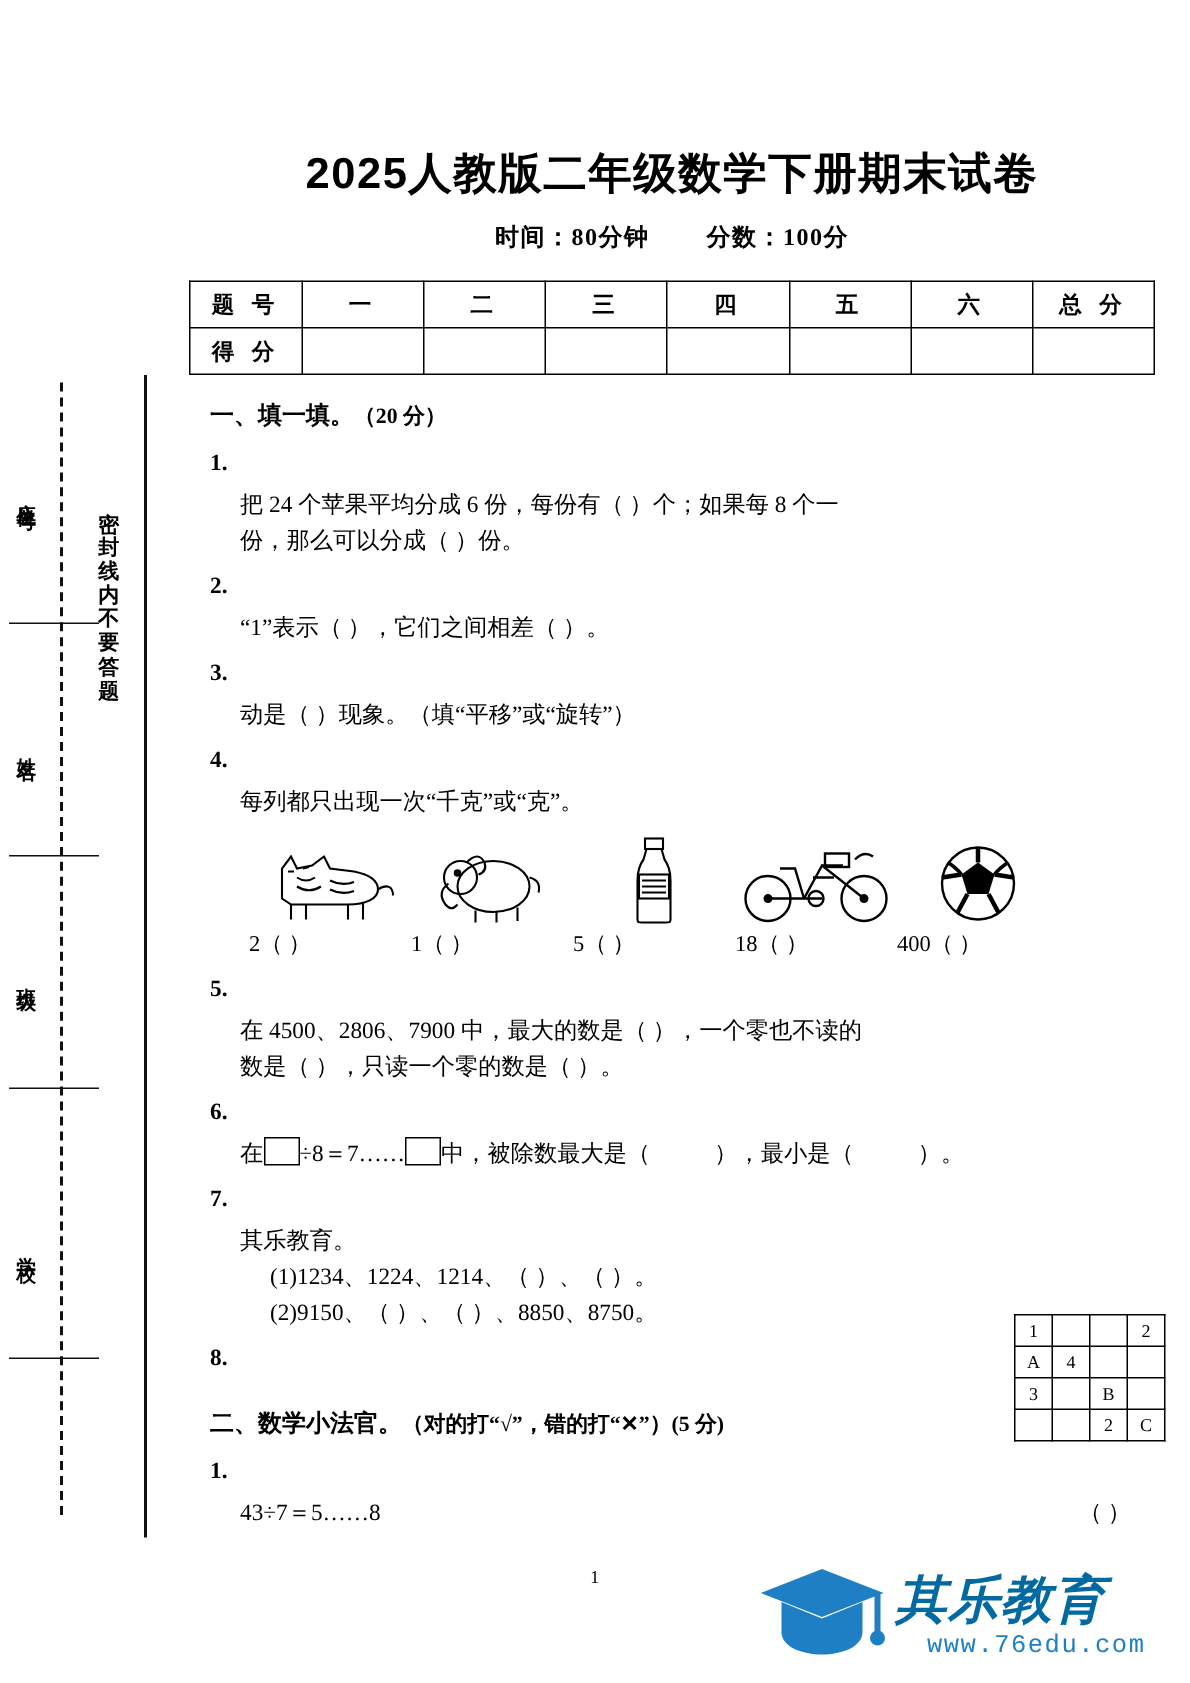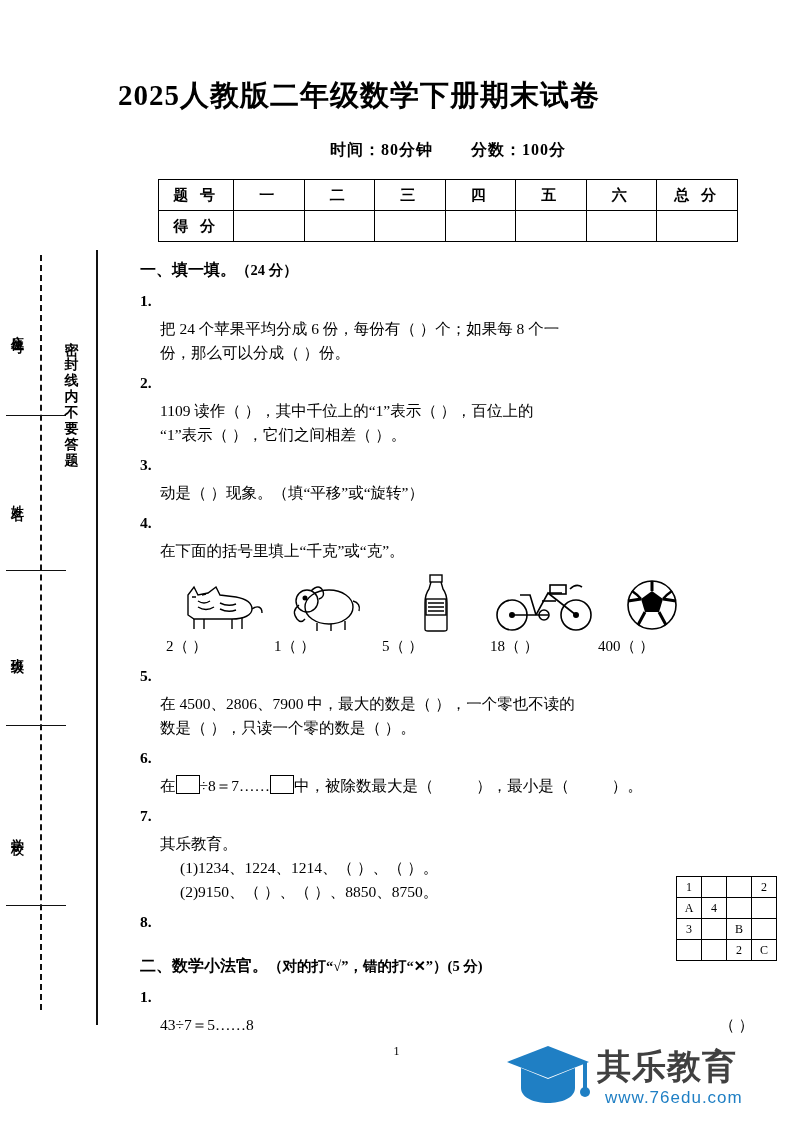--- a/index.html
+++ b/index.html
@@ -42,39 +42,40 @@
     position:absolute; left:62px; top:330px;
     writing-mode: vertical-rl; text-orientation: upright;
     font-weight:bold; font-size:14px; letter-spacing:16px;
     white-space:nowrap;
   }
 
   
   .content { position:absolute; left:118px; top:0; width:660px; }
 
   h1.title {
+    text-align:center;
     font-size: 29px;
     font-weight: bold;
-    margin: 76px 0 0 0;
+    margin: 96px 0 0 0;
     letter-spacing: 1px;
-    font-family: Liberation Serif, serif;
+    font-family: Liberation Sans, sans-serif;
   }
   .subinfo {
     text-align:center;
     font-size: 16px;
     font-weight:bold;
-    margin-top: 24px;
+    margin-top: 12px;
     letter-spacing: 1px;
   }
   .subinfo .gap { display:inline-block; width:28px; }
 
   table.score {
     border-collapse: collapse;
     margin: 18px auto 0 auto;
-    width: 580px;
+    width: 644px;
   }
   table.score td {
     border: 1.6px solid #000;
     height: 28px;
     text-align:center;
     font-size: 15px;
     font-weight: bold;
     letter-spacing: 4px;
   }
   table.score td.head { width: 72px; }
@@ -119,26 +120,26 @@
 
   .pagenum {
     position:absolute; left:0; right:0; top:1044px;
     text-align:center; font-size:12px;
   }
 
   
   .logo { position:absolute; left:505px; top:1040px; width:280px; height:76px; }
   .logo-text {
     position:absolute; left:92px; top:4px;
-    font-size:34px; font-weight:bold; color:#404040;
-    font-family:"Liberation Sans", sans-serif; letter-spacing:1px;
+    font-size:34px; font-weight:bold; color:#0369a1;
+    font-family:"Liberation Sans", sans-serif; letter-spacing:1px;font-style:italic;
   }
   .logo-url {
-    position:absolute; left:100px; top:48px;
-    font-size:17px; color:#1f7fc4; font-family:Liberation Sans, sans-serif;
+    position:absolute; left:113px; top:48px;
+    font-size:17px; color:#1f7fc4; font-family:Liberation Mono, monospace;
     letter-spacing:1px;
   }
 </style>
 </head>
 <body>
 
 <div class="page">
 
   <div class="left-col">
     <div class="dash-line"></div>
@@ -189,50 +190,49 @@
         <td></td>
         <td></td>
         <td></td>
         <td class="total"></td>
       </tr>
     </tbody>
       </table>
 
     <div class="section">
       <div class="sec-head">
-        <span>一、填一填。</span><span class="pts">（24 分）</span>
+        <span>一、填一填。</span><span class="pts">（20 分）</span>
       </div>
 
       <div class="item">
         <div class="num">1.</div>
         <div class="body">
           <div>把 24 个苹果平均分成 6 份，每份有（        ）个；如果每 8 个一</div>
           <div>份，那么可以分成（        ）份。</div>
         </div>
       </div>
 
       <div class="item">
         <div class="num">2.</div>
         <div class="body">
-          <div>1109 读作（             ），其中千位上的“1”表示（             ），百位上的</div>
           <div>“1”表示（            ），它们之间相差（            ）。</div>
         </div>
       </div>
 
       <div class="item">
         <div class="num">3.</div>
         <div class="body">
           <div>动是（        ）现象。（填“平移”或“旋转”）</div>
         </div>
       </div>
 
       <div class="item">
         <div class="num">4.</div>
         <div class="body">
-          <div>在下面的括号里填上“千克”或“克”。</div>
+          <div>每列都只出现一次“千克”或“克”。</div>
         </div>
       </div>
 
       <div class="pics">
         <div class="pic">
           <svg width="92" height="52" viewBox="0 0 92 52">
             <g fill="none" stroke="#000" stroke-width="1.4">
               <path d="M14 34 L14 14 L20 6 L24 14 L34 12 L42 6 L46 14 L62 16 C72 18 78 22 78 28 C78 34 70 38 58 38 L20 38 Z"></path>
               <path d="M20 38 L20 48 M30 38 L30 48 M58 38 L58 48 M68 37 L68 48"></path>
               <path d="M78 28 C84 24 88 26 88 32"></path>

